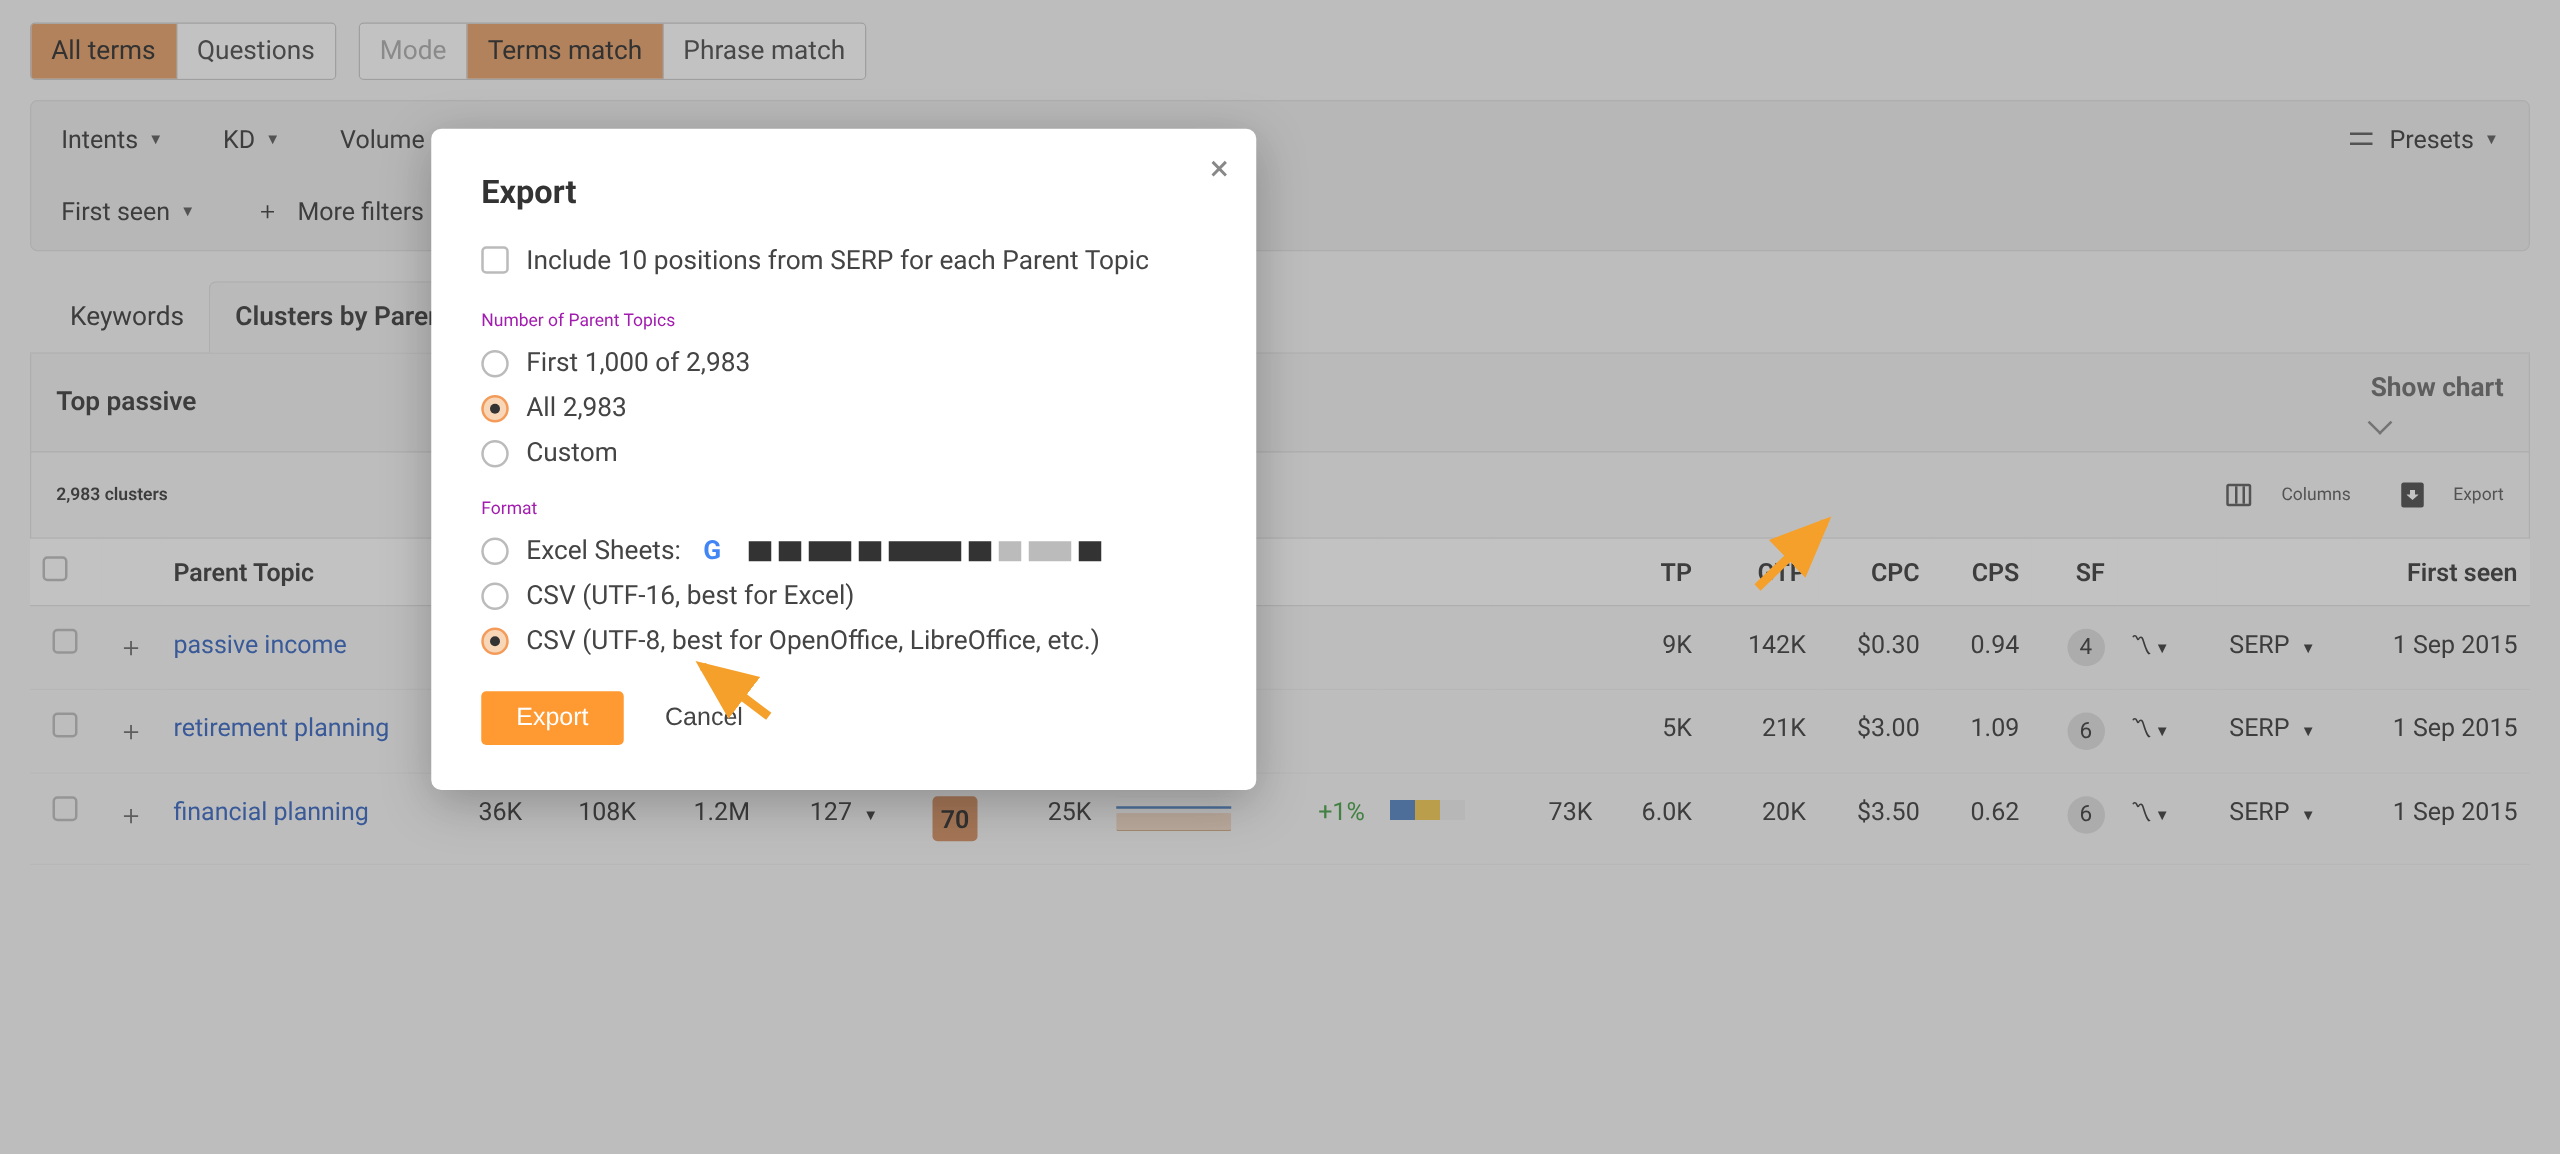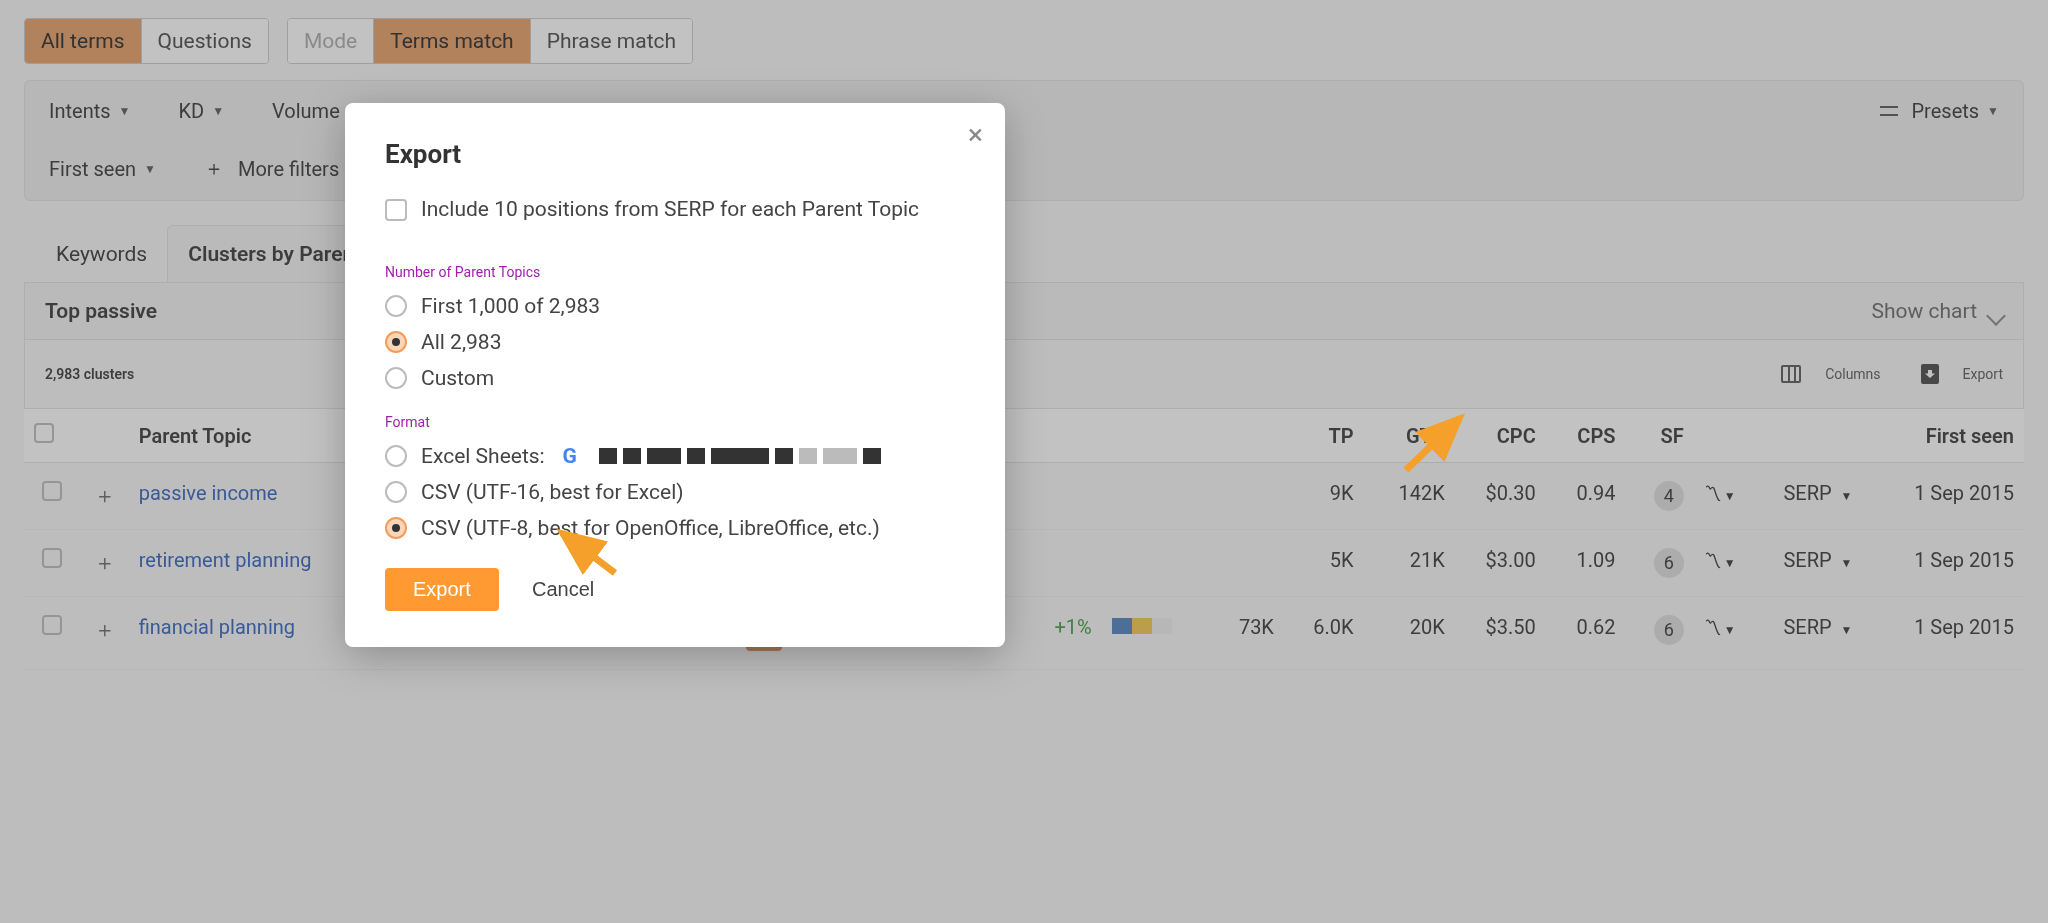--- a/index.html
+++ b/index.html
@@ -26,21 +26,21 @@
 .adjust-icon::after { bottom: 2px; }
 .filter-spacer { flex: 1; }
 
 
 .tab-row { display: flex; align-items: flex-end; border-bottom: 1px solid #e0e0e0; padding-left: 12px; }
 .tab { padding: 16px 20px; font-size: 21px; color: #333; cursor: pointer; }
 .tab.active { background: #f3f3f3; border: 1px solid #e0e0e0; border-bottom: none; border-radius: 6px 6px 0 0; font-weight: 600; }
 
 
 .top-clusters { display: flex; align-items: center; justify-content: space-between; background: #f3f3f3; border: 1px solid #e0e0e0; border-top: none; padding: 16px 20px; font-size: 21px; font-weight: 600; }
-.show-chart { display: flex; align-items: flex-end; gap: 12px; font-weight: 400; color: #666; cursor: pointer; }
+.show-chart { display: flex; align-items: flex-start; gap: 12px; font-weight: 700; color: #666; cursor: pointer; flex-direction: column; }
 .chev-down { width: 14px; height: 14px; border-right: 2px solid #888; border-bottom: 2px solid #888; transform: rotate(45deg); margin-top:-4px; }
 
 
 .count-row { display: flex; align-items: center; justify-content: space-between; padding: 24px 20px; font-size: 14px; border: 1px solid #e0e0e0; border-top: none; }
 .count-row .right { display: flex; align-items: center; gap: 40px; }
 .tool-link { display: flex; align-items: center; gap: 24px; color: #555; cursor: pointer; }
 .columns-icon { width: 20px; height: 18px; border: 2px solid #555; border-radius: 2px; display:inline-block; position:relative; }
 .columns-icon::before { content:""; position:absolute; left:33%; top:0; bottom:0; width:2px; background:#555; }
 .columns-icon::after  { content:""; position:absolute; left:66%; top:0; bottom:0; width:2px; background:#555; }
 .export-icon { width: 18px; height: 20px; background:#444; border-radius:2px; position:relative; display:inline-block; }
@@ -65,21 +65,21 @@
 .mini-caret { font-size:12px; color:#333; margin-left:4px; }
 .trend-icon { font-size:18px; color:#333; letter-spacing:-2px; }
 
 
 .dim { position: fixed; inset: 0; background: rgba(80,80,80,0.35); }
 
 
 .modal { position: fixed; left: 345px; top: 103px; width: 660px; background: #fff; border-radius: 8px; box-shadow: 0 10px 40px rgba(0,0,0,0.25); padding: 36px 40px 36px 40px; font-size: 21px; color: #444; }
 .modal h2 { font-size: 26px; font-weight: 700; color: #333; margin-bottom: 28px; }
 .close-x { position: absolute; top: 18px; right: 22px; font-size: 28px; color: #888; cursor: pointer; line-height: 1; }
-.chk-row { display: flex; align-items: flex-end; gap: 14px; margin-bottom: 43px; }
+.chk-row { display: flex; align-items: flex-start; gap: 14px; margin-bottom: 28px; }
 .radio { width: 22px; height: 22px; border: 2px solid #bbb; border-radius: 50%; display: inline-flex; align-items:center; justify-content:center; flex-shrink:0; }
 .radio.sel { border-color: #f49b5a; background: #f8d7b8; }
 .radio.sel::after { content:""; width: 8px; height: 8px; background: #333; border-radius: 50%; }
 .box { width: 22px; height: 22px; border: 2px solid #bbb; border-radius: 4px; display:inline-block; flex-shrink:0; }
 .sect-label { font-size: 14px; color: #a21caf; margin: 8px 0 14px 0; }
 .opt-row { display: flex; align-items: center; gap: 14px; margin-bottom: 12px; }
 .btn-primary { background: #ff9a33; color: #fff; border: none; border-radius: 4px; padding: 10px 28px; font-size: 20px; cursor: pointer; }
 .btn-link { background: none; border: none; color: #444; font-size: 20px; margin-left: 28px; cursor: pointer; }
 .btn-row { margin-top: 28px; }
 .g-logo { display:inline-flex; width:22px; height:22px; align-items:center; justify-content:center; font-weight:700; margin-right:4px; }

